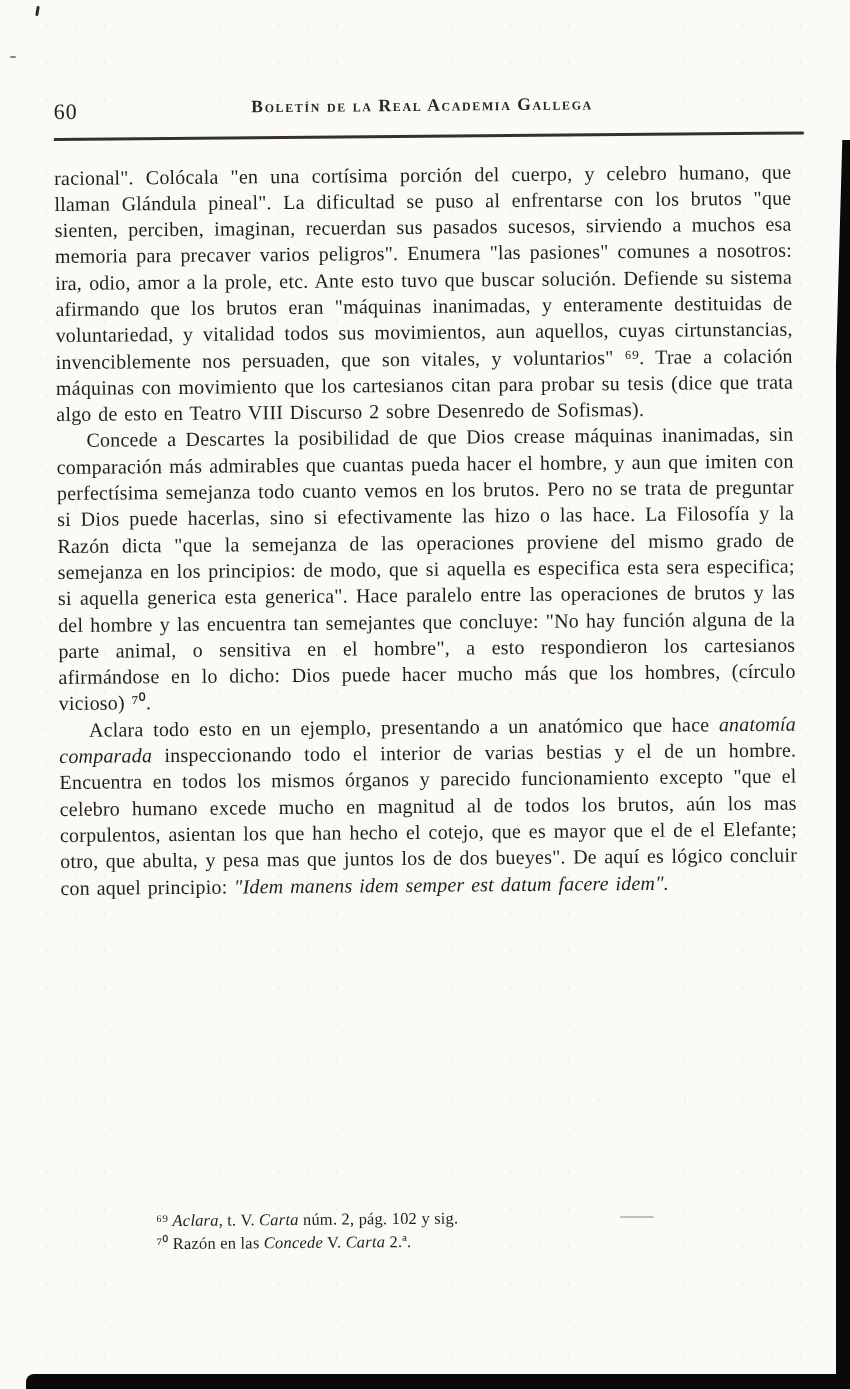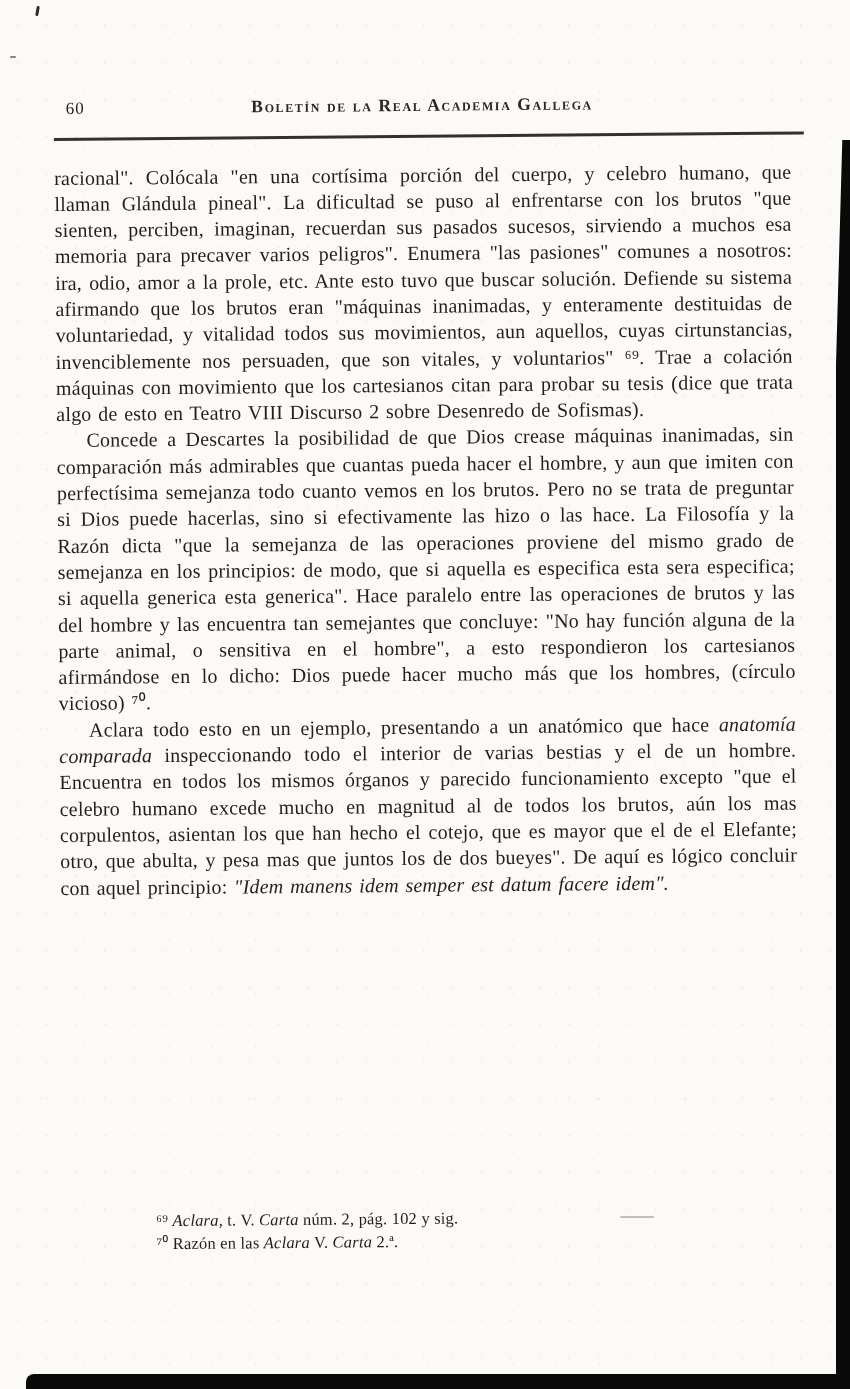--- a/index.html
+++ b/index.html
@@ -33,23 +33,22 @@
     top: 98px;
     width: 737px;
     color: #221f1b;
     transform: rotate(-0.5deg);
     transform-origin: 0 50%;
   }
   .header { position: relative; height: 24px; }
   .pagenum {
     position: absolute;
     left: 0; top: 1px;
-    font-size: 17px;
+    font-size: 22px;
     letter-spacing: 1px;
-    margin-left: 12px;
   }
   .title {
     display: block;
     text-align: center;
     font-variant: small-caps;
     font-weight: bold;
     font-size: 17.5px;
     letter-spacing: 1.6px;
     color: #2a2722;
   }
@@ -138,21 +137,21 @@
     <div class="rule"></div>
 
     <div class="bodytext">
       <p class="para"><span>racional". Colócala "en una cortísima porción del cuerpo, y celebro humano, que llaman Glándula pineal". La dificultad se puso al enfrentarse con los brutos "que sienten, perciben, imaginan, recuerdan sus pasados sucesos, sirviendo a muchos esa memoria para precaver varios peligros". Enumera "las pasiones" comunes a nosotros: ira, odio, amor a la prole, etc. Ante esto tuvo que buscar solución. Defiende su sistema afirmando que los brutos eran "máquinas inanimadas, y enteramente destituidas de voluntariedad, y vitalidad todos sus movimientos, aun aquellos, cuyas cirtunstancias, invenciblemente nos persuaden, que son vitales, y voluntarios" ⁶⁹. Trae a colación máquinas con movimiento que los cartesianos citan para probar su tesis (dice que trata algo de esto en Teatro VIII Discurso 2 sobre Desenredo de Sofismas).</span></p>
       <p class="para indent"><span>Concede a Descartes la posibilidad de que Dios crease máquinas inanimadas, sin comparación más admirables que cuantas pueda hacer el hombre, y aun que imiten con perfectísima semejanza todo cuanto vemos en los brutos. Pero no se trata de preguntar si Dios puede hacerlas, sino si efectivamente las hizo o las hace. La Filosofía y la Razón dicta "que la semejanza de las operaciones proviene del mismo grado de semejanza en los principios: de modo, que si aquella es especifica esta sera especifica; si aquella generica esta generica". Hace paralelo entre las operaciones de brutos y las del hombre y las encuentra tan semejantes que concluye: "No hay función alguna de la parte animal, o sensitiva en el hombre", a esto respondieron los cartesianos afirmándose en lo dicho: Dios puede hacer mucho más que los hombres, (círculo vicioso) ⁷⁰.</span></p>
       <p class="para indent"><span>Aclara todo esto en un ejemplo, presentando a un anatómico que hace </span><span class="it">anatomía comparada</span><span> inspeccionando todo el interior de varias bestias y el de un hombre. Encuentra en todos los mismos órganos y parecido funcionamiento excepto "que el celebro humano excede mucho en magnitud al de todos los brutos, aún los mas corpulentos, asientan los que han hecho el cotejo, que es mayor que el de el Elefante; otro, que abulta, y pesa mas que juntos los de dos bueyes". De aquí es lógico concluir con aquel principio: </span><span class="it">"Idem manens idem semper est datum facere idem".</span></p>
     </div>
 
     <div class="footnotes">
       <p class="footnote"><span>⁶⁹  </span><span class="it">Aclara,</span><span> t. V. </span><span class="it">Carta</span><span> núm. 2, pág. 102 y sig.</span></p>
-      <p class="footnote"><span>⁷⁰  Razón en las </span><span class="it">Aclara</span><span> V. </span><span class="it">Carta</span><span> 2.ª.</span></p>
+      <p class="footnote"><span>⁷⁰  Razón en las </span><span class="it">Concede</span><span> V. </span><span class="it">Carta</span><span> 2.ª.</span></p>
     </div>
 
   </div>
 
   <div class="bar-right"></div>
   <div class="bar-bottom"></div>
   <div class="speck1"></div>
   <div class="speck2"></div>
   <div class="speck3"></div>
 

